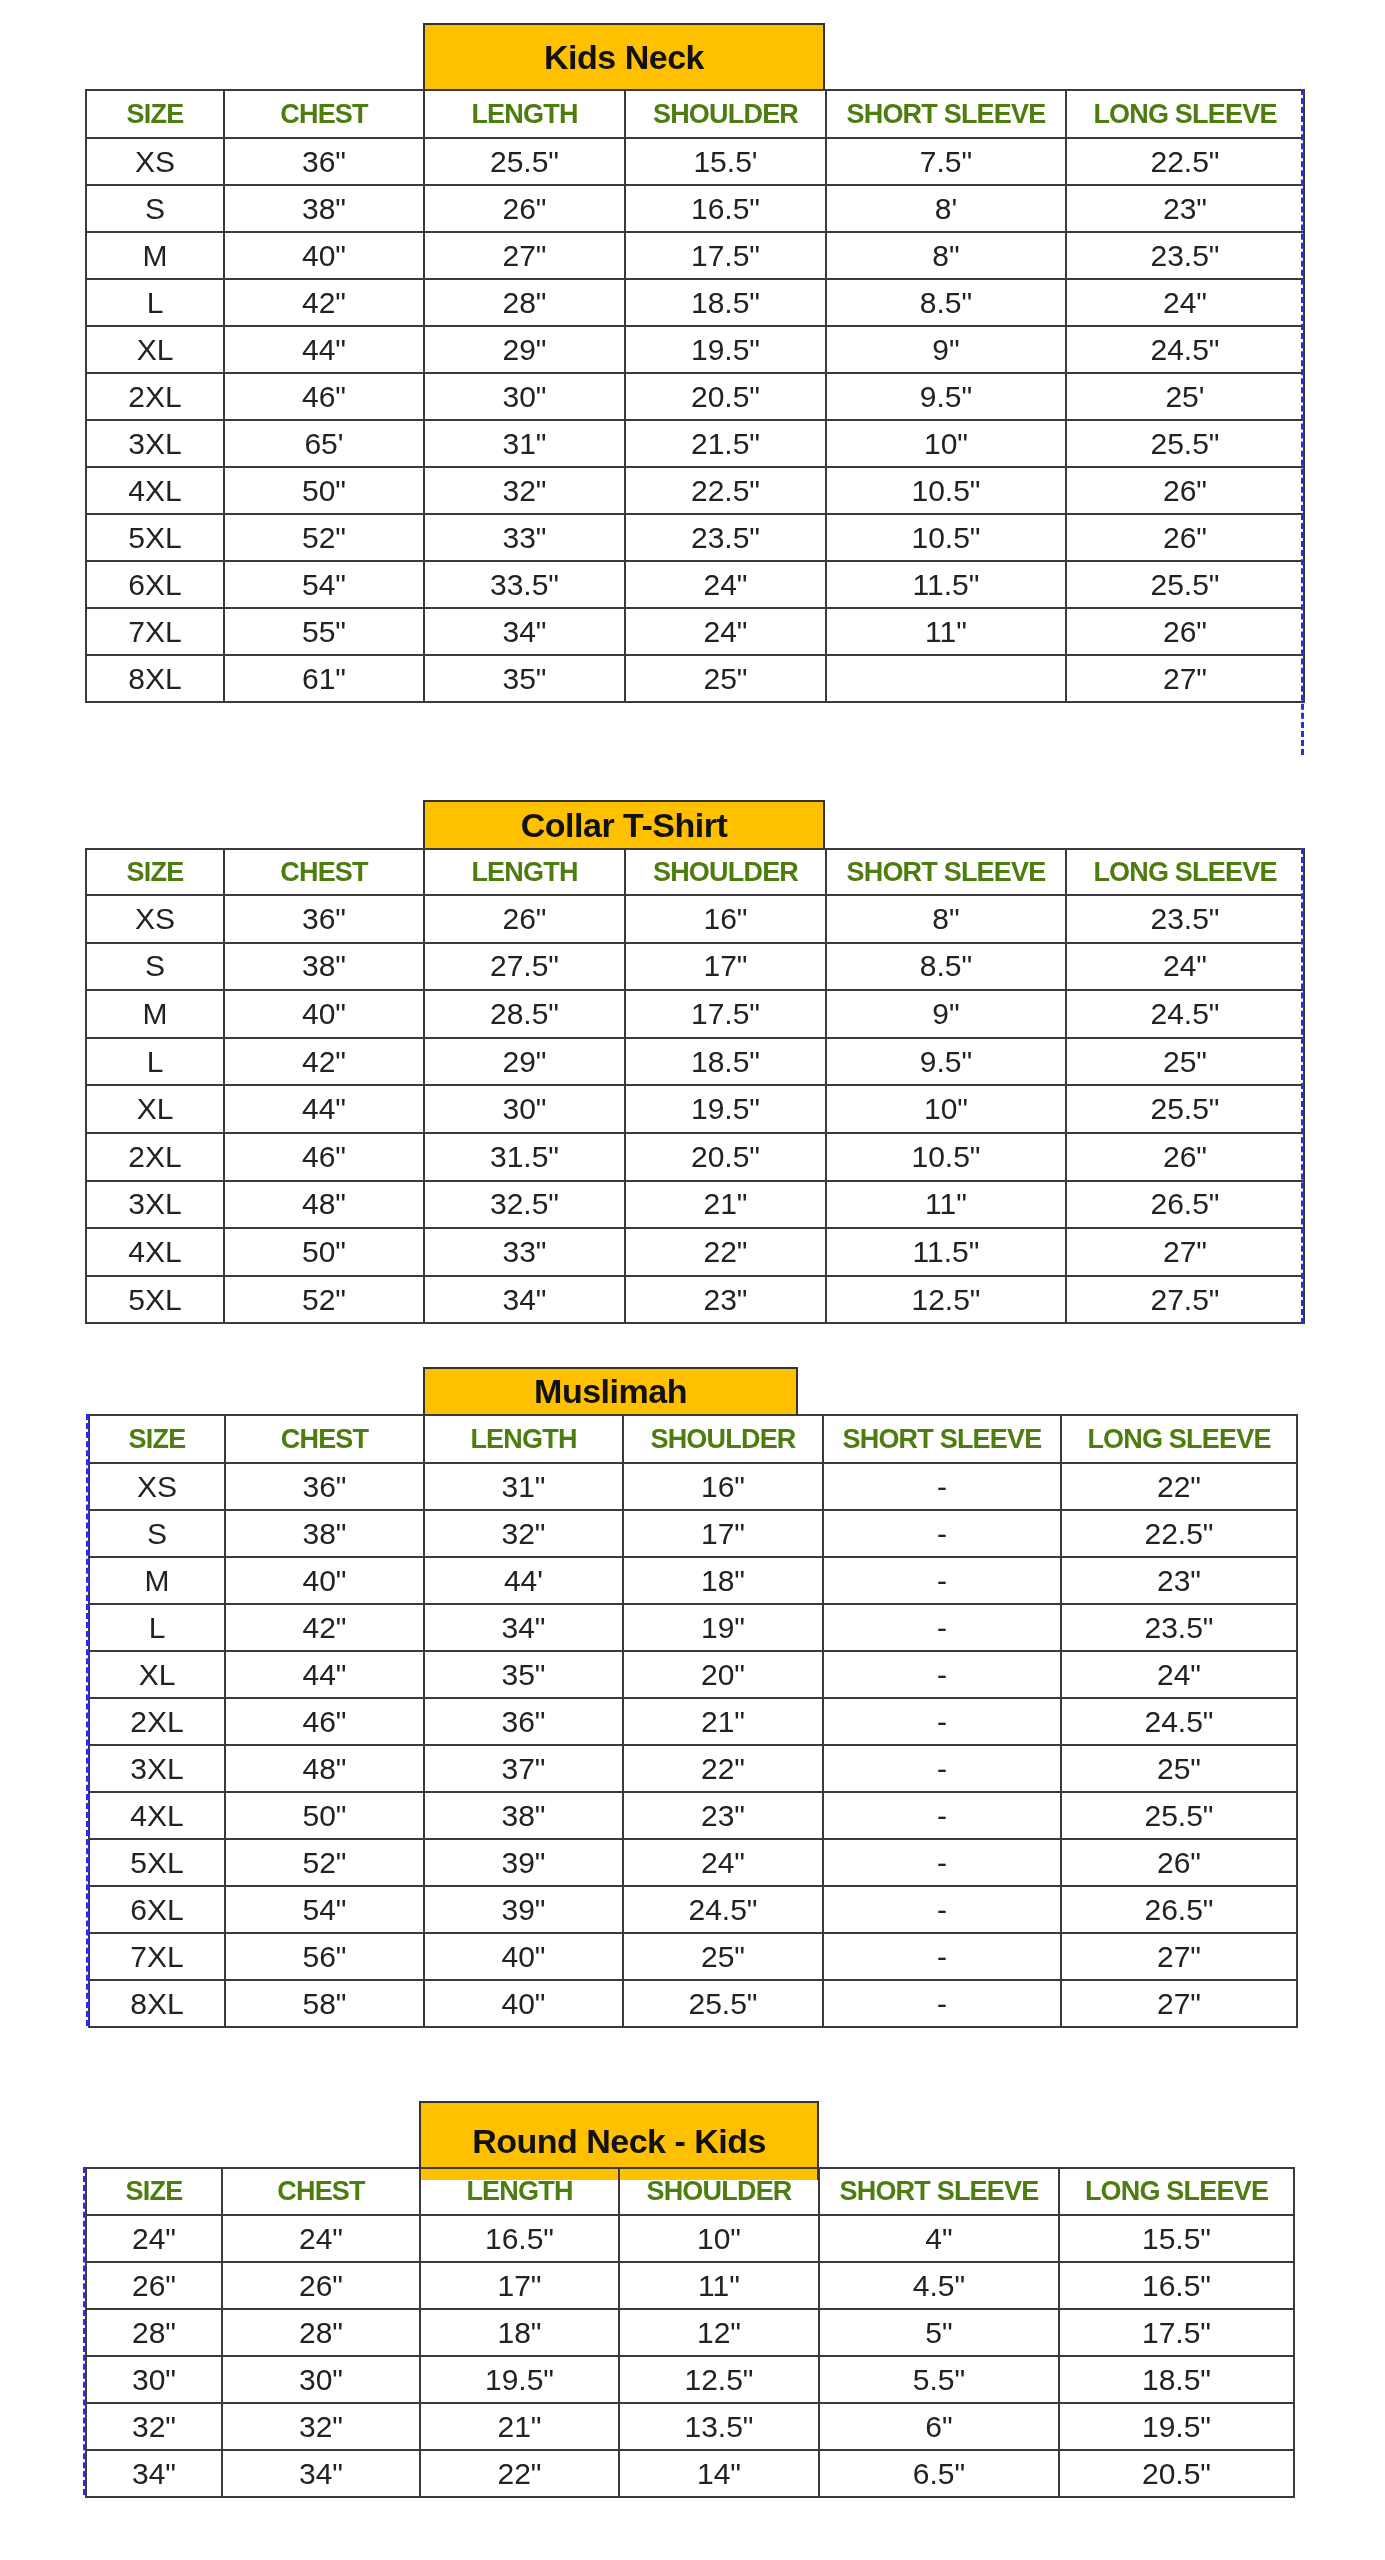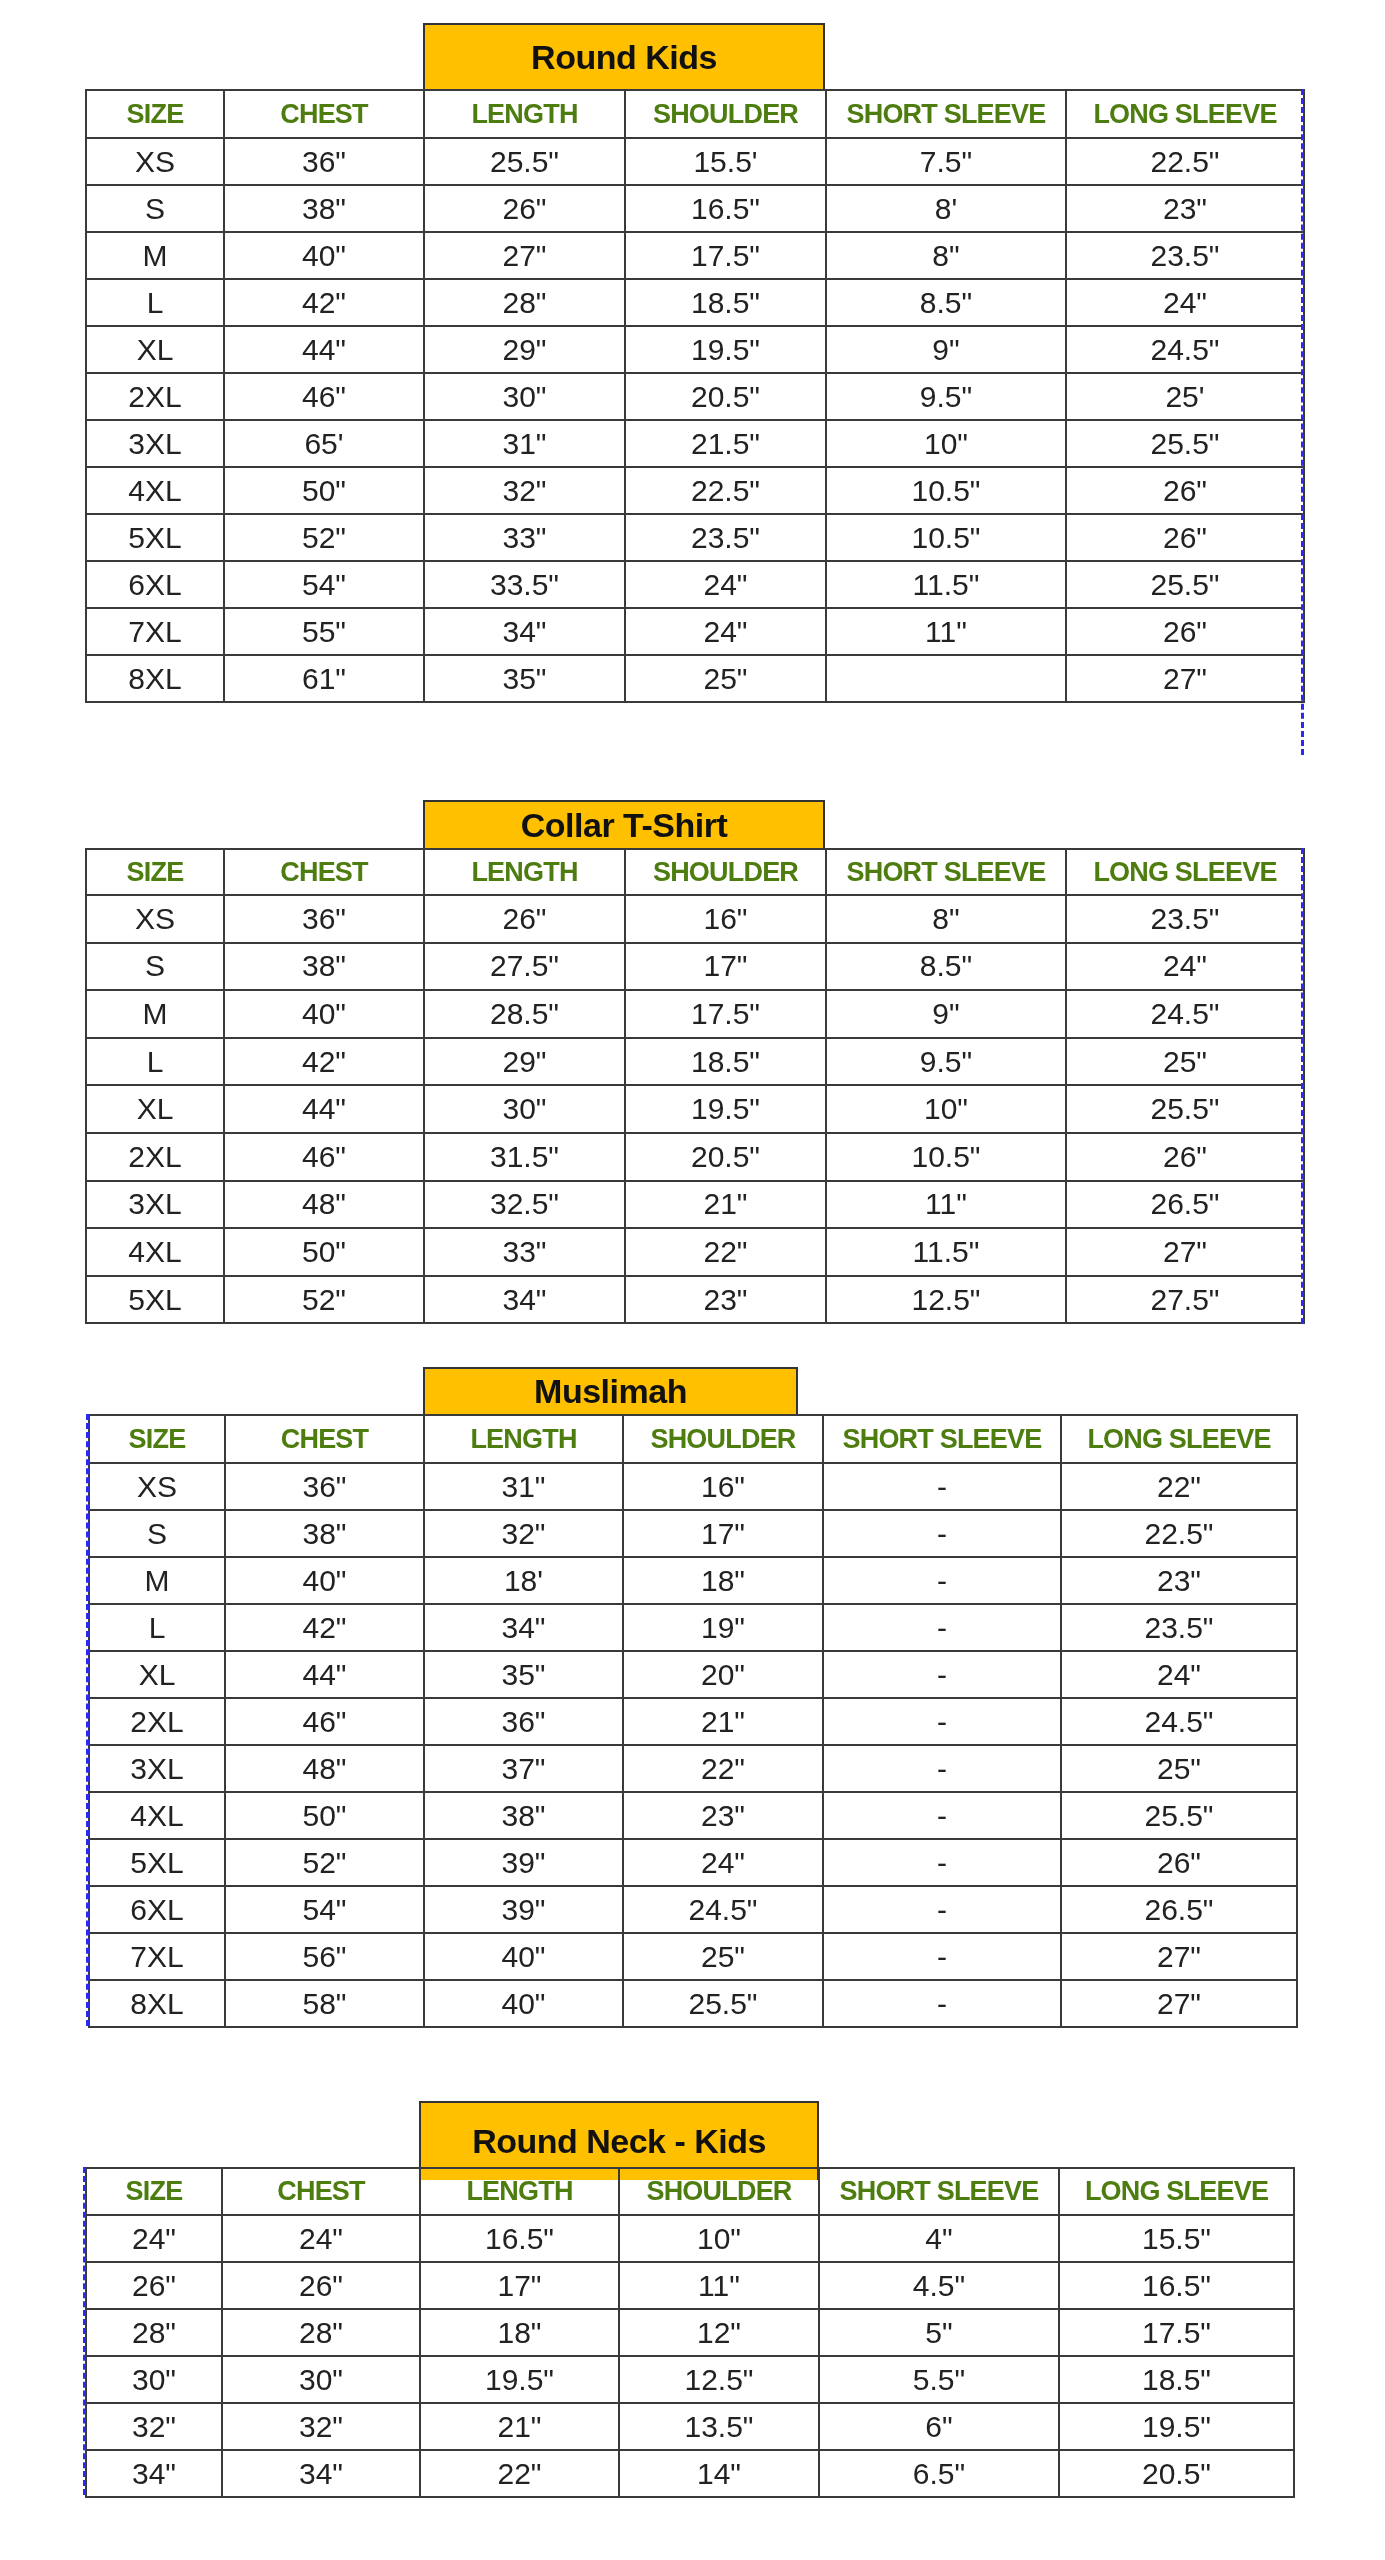--- a/index.html
+++ b/index.html
@@ -22,21 +22,21 @@
   }
   table.size-table th { font-weight: bold; font-size: 27px; letter-spacing: -0.8px; color: #4d7c0f; }
   table.size-table td { font-weight: normal; color: #222; }
   .dash-right { position: absolute; width: 0; border-right: 3px dashed #2a2af0; }
   .dash-left  { position: absolute; width: 0; border-left: 3px dashed #2a2af0; }
 </style>
 </head>
 <body>
 
 <div class="chart">
-  <div class="title-bar" style="left:423px; top:23px; width:402px; height:67px;">Round Kids</div>
+  <div class="title-bar" style="left:423px; top:23px; width:402px; height:67px;">Kids Neck</div>
   <table class="size-table" style="left:85px; top:89px; width:1218px;">
     <colgroup>
         <col style="width:138px">
         <col style="width:200px">
         <col style="width:201px">
         <col style="width:201px">
         <col style="width:240px">
         <col style="width:238px">
       </colgroup>
     <thead>
@@ -284,21 +284,21 @@
           <td>S</td>
           <td>38"</td>
           <td>32"</td>
           <td>17"</td>
           <td>-</td>
           <td>22.5"</td>
         </tr>
         <tr style="height: 47px;">
           <td>M</td>
           <td>40"</td>
-          <td>18'</td>
+          <td>44'</td>
           <td>18"</td>
           <td>-</td>
           <td>23"</td>
         </tr>
         <tr style="height: 47px;">
           <td>L</td>
           <td>42"</td>
           <td>34"</td>
           <td>19"</td>
           <td>-</td>

